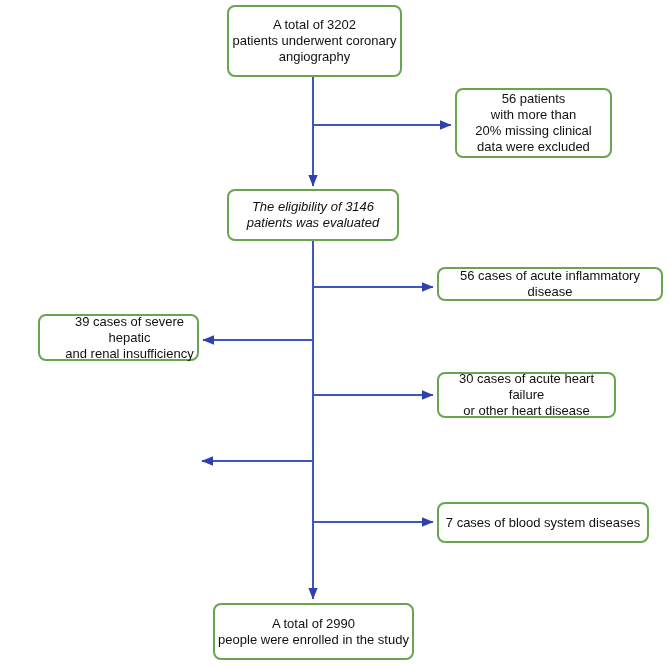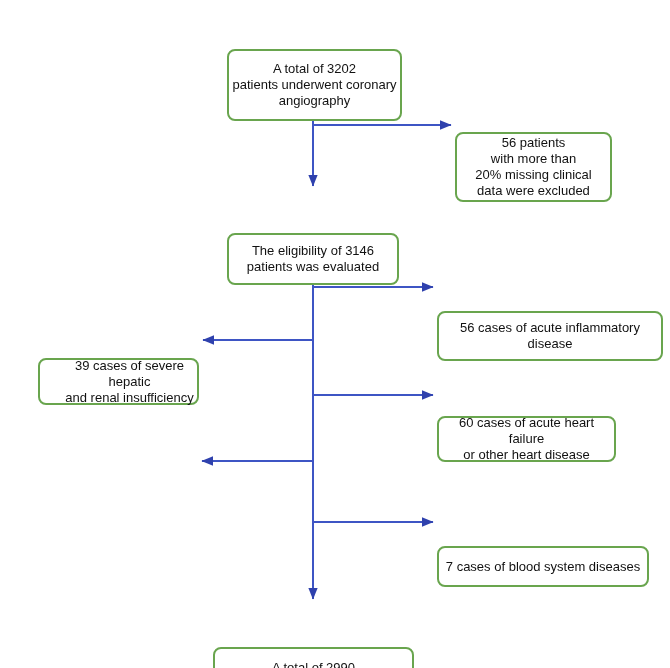--- a/index.html
+++ b/index.html
@@ -39,21 +39,20 @@
     border-radius: 8px;
     background: #ffffff;
     display: flex;
     align-items: center;
     justify-content: center;
     text-align: center;
     font-size: 13px;
     line-height: 16px;
     white-space: pre-line;
     padding: 1px 2px;
-    margin-top: 44px;
   }
 </style>
 </head>
 <body>
 
 <div class="canvas">
 
   <svg class="connectors" viewBox="0 0 670 668" xmlns="http://www.w3.org/2000/svg">
     <defs>
       <marker id="ah" viewBox="0 0 10 8" refX="9.5" refY="4" markerWidth="12" markerHeight="10" orient="auto" markerUnits="userSpaceOnUse">
@@ -80,30 +79,30 @@
 
   <div class="node" style="left:227px; top:5px;   width:175px; height:72px;">A total of 3202
 patients underwent coronary
 angiography</div>
 
   <div class="node" style="left:455px; top:88px;  width:157px; height:70px;">56 patients
 with more than
 20% missing clinical
 data were excluded</div>
 
-  <div class="node" style="left:227px; top:189px; width:172px; height:52px;">The eligibility of 3146
+  <div class="node" style="left:227px; top:189px; width:172px; height:52px;font-style:italic;">The eligibility of 3146
 patients was evaluated</div>
 
-  <div class="node" style="left:437px; top:267px; width:226px; height:50px;">56 cases of acute inflammatory
+  <div class="node" style="left:437px; top:267px; width:226px; height:34px;">56 cases of acute inflammatory
 disease</div>
 
   <div class="node" style="left:38px;  top:314px; width:161px; height:47px;padding-left:24px;">39 cases of severe hepatic
 and renal insufficiency</div>
 
-  <div class="node" style="left:437px; top:372px; width:179px; height:46px;">60 cases of acute heart failure
+  <div class="node" style="left:437px; top:372px; width:179px; height:46px;">30 cases of acute heart failure
 or other heart disease</div>
 
 
   <div class="node" style="left:437px; top:502px; width:212px; height:41px;">7 cases of blood system diseases</div>
 
   <div class="node" style="left:213px; top:603px; width:201px; height:57px;">A total of 2990
 people were enrolled in the study</div>
 
 </div>
 

